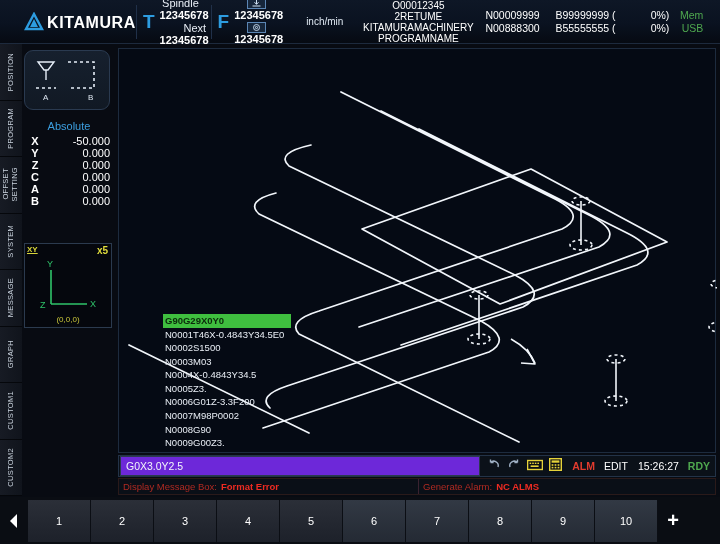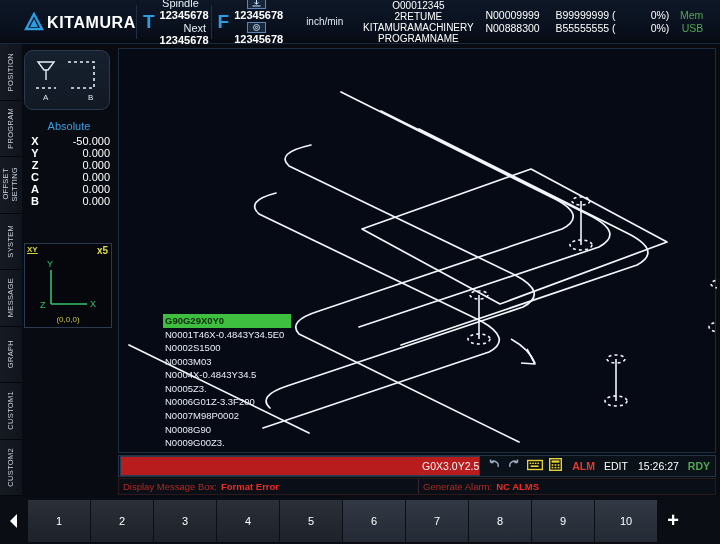--- a/index.html
+++ b/index.html
@@ -100,23 +100,23 @@
   .gcode { position: absolute; left: 132px; top: 314px; width: 128px; margin-left: 31px; }
   .gline { font-family: "Liberation Sans", sans-serif; font-size: 9.5px; color: #e9eef5; padding: 1px 2px; line-height: 1.22; white-space: nowrap; }
   .gline.sel { background: #3fbf3f; color: #0b2a0b; font-weight: bold; width: 128px; }
 
   
   .statusbar {
     position: absolute; left: 118px; top: 455px; width: 598px; height: 22px;
     background: #0b1119; border: 1px solid #233348; display: flex; align-items: center;
   }
   .mdi-input {
-    flex: 1; height: 20px; background: #b91c1c; border: 1px solid #2b3a4f;
+    flex: 1; height: 20px; background: #6d28d9; border: 1px solid #2b3a4f;
     color: #f2f6fa; font-size: 10.5px; line-height: 18px; padding-left: 5px; margin: 0 1px;
-    white-space: nowrap; overflow: hidden; text-align: right;
+    white-space: nowrap; overflow: hidden;
   }
   .st-icons { display: flex; align-items: center; gap: 6px; padding: 0 6px; }
   .st-txt { color: #ffffff; font-size: 10.5px; padding: 0 5px; white-space: nowrap; }
   .st-alm { color: #e23b2e; font-weight: bold; font-size: 10.5px; padding: 0 4px; }
   .st-rdy { color: #4fa84f; font-weight: bold; font-size: 10.5px; padding: 0 5px 0 4px; }
 
   .msgbar {
     position: absolute; left: 118px; top: 478px; width: 598px; height: 17px;
     background: #0a0f17; border: 1px solid #2a1a1a; display: flex; align-items: center;
   }

